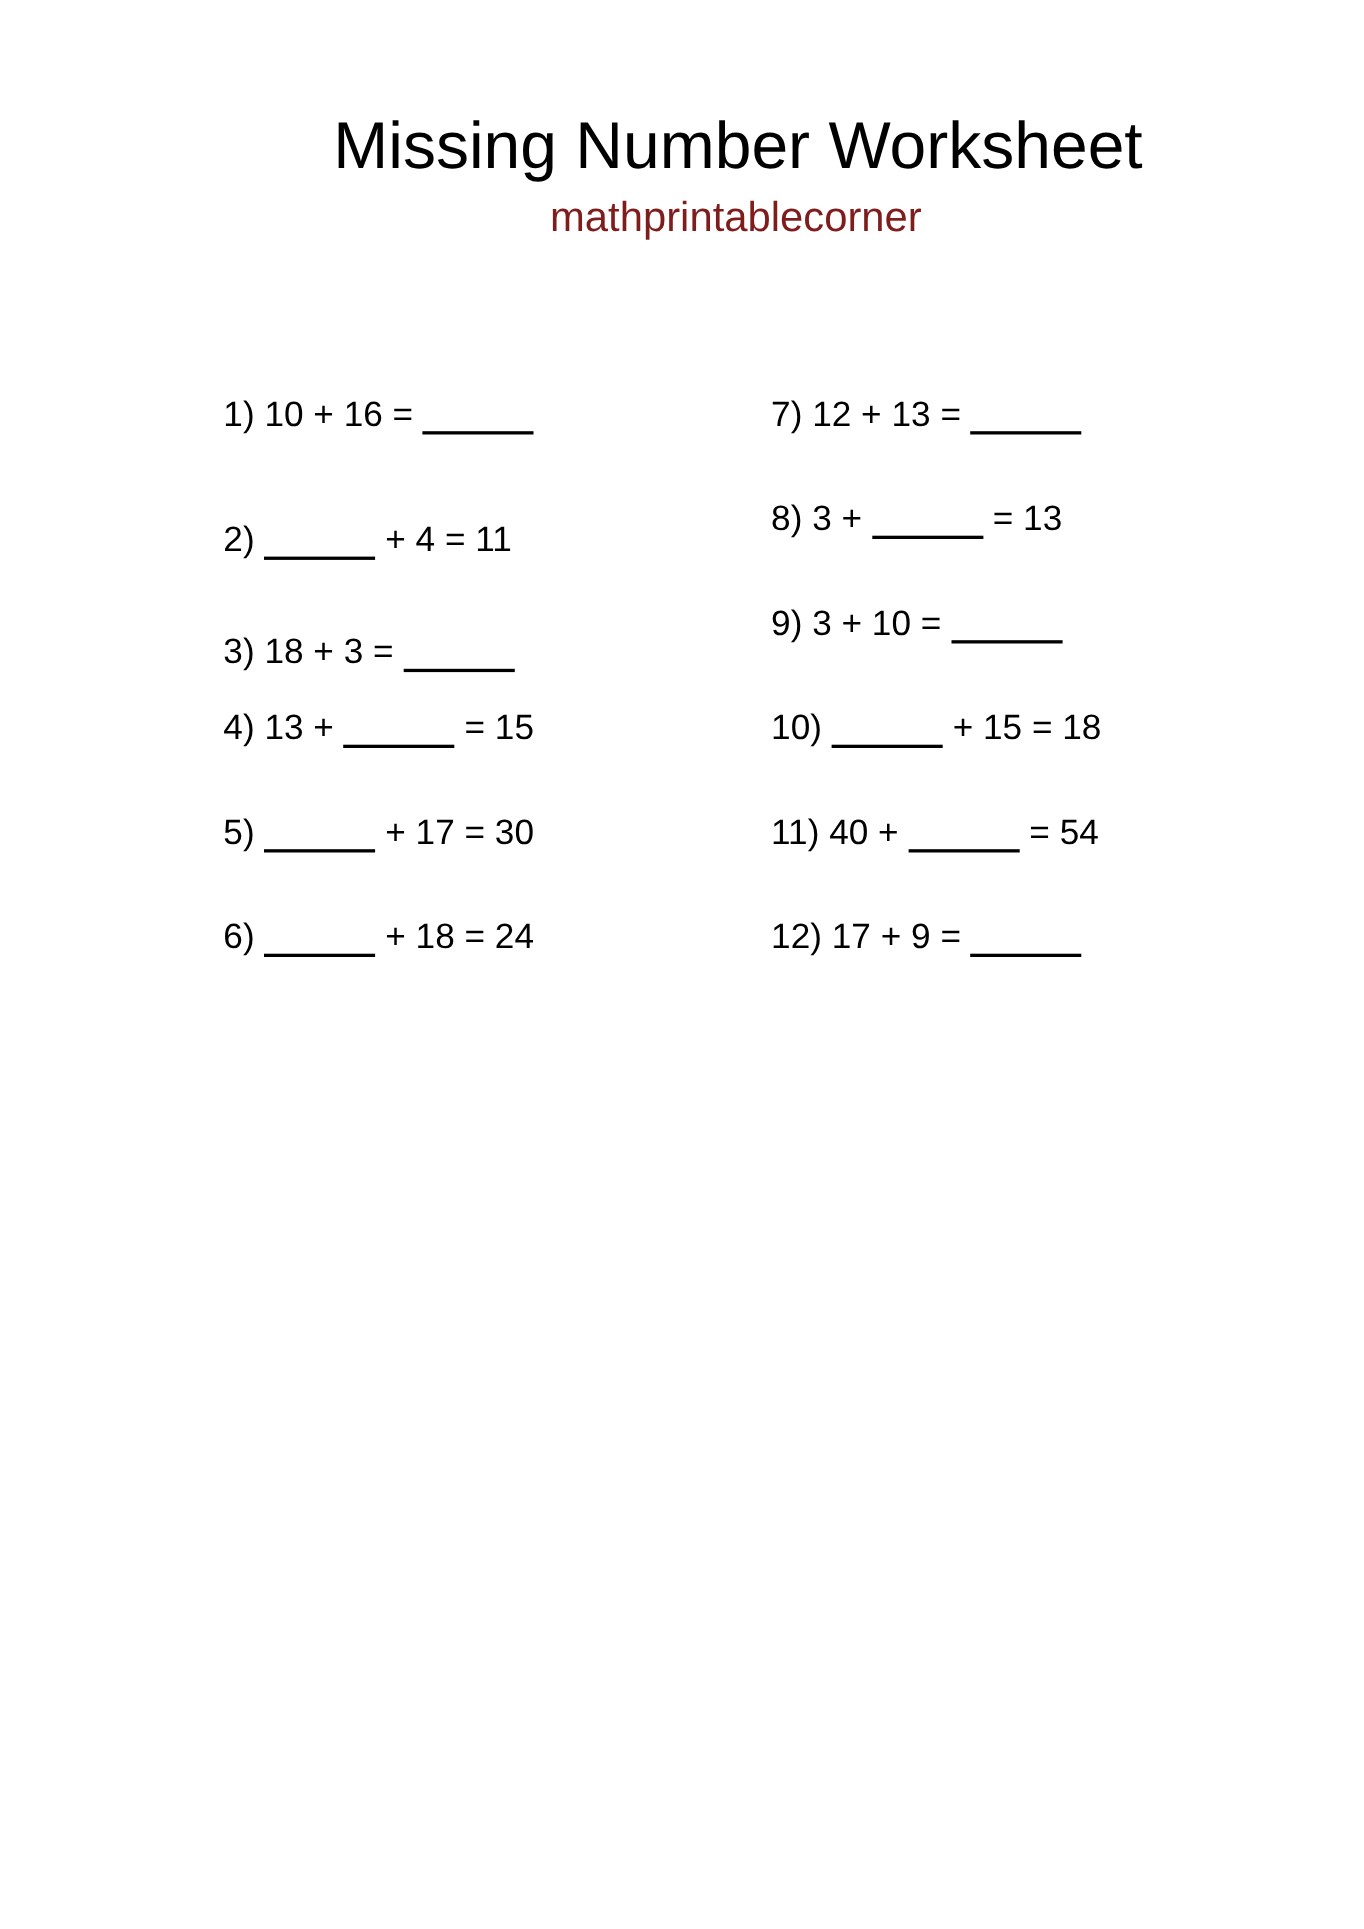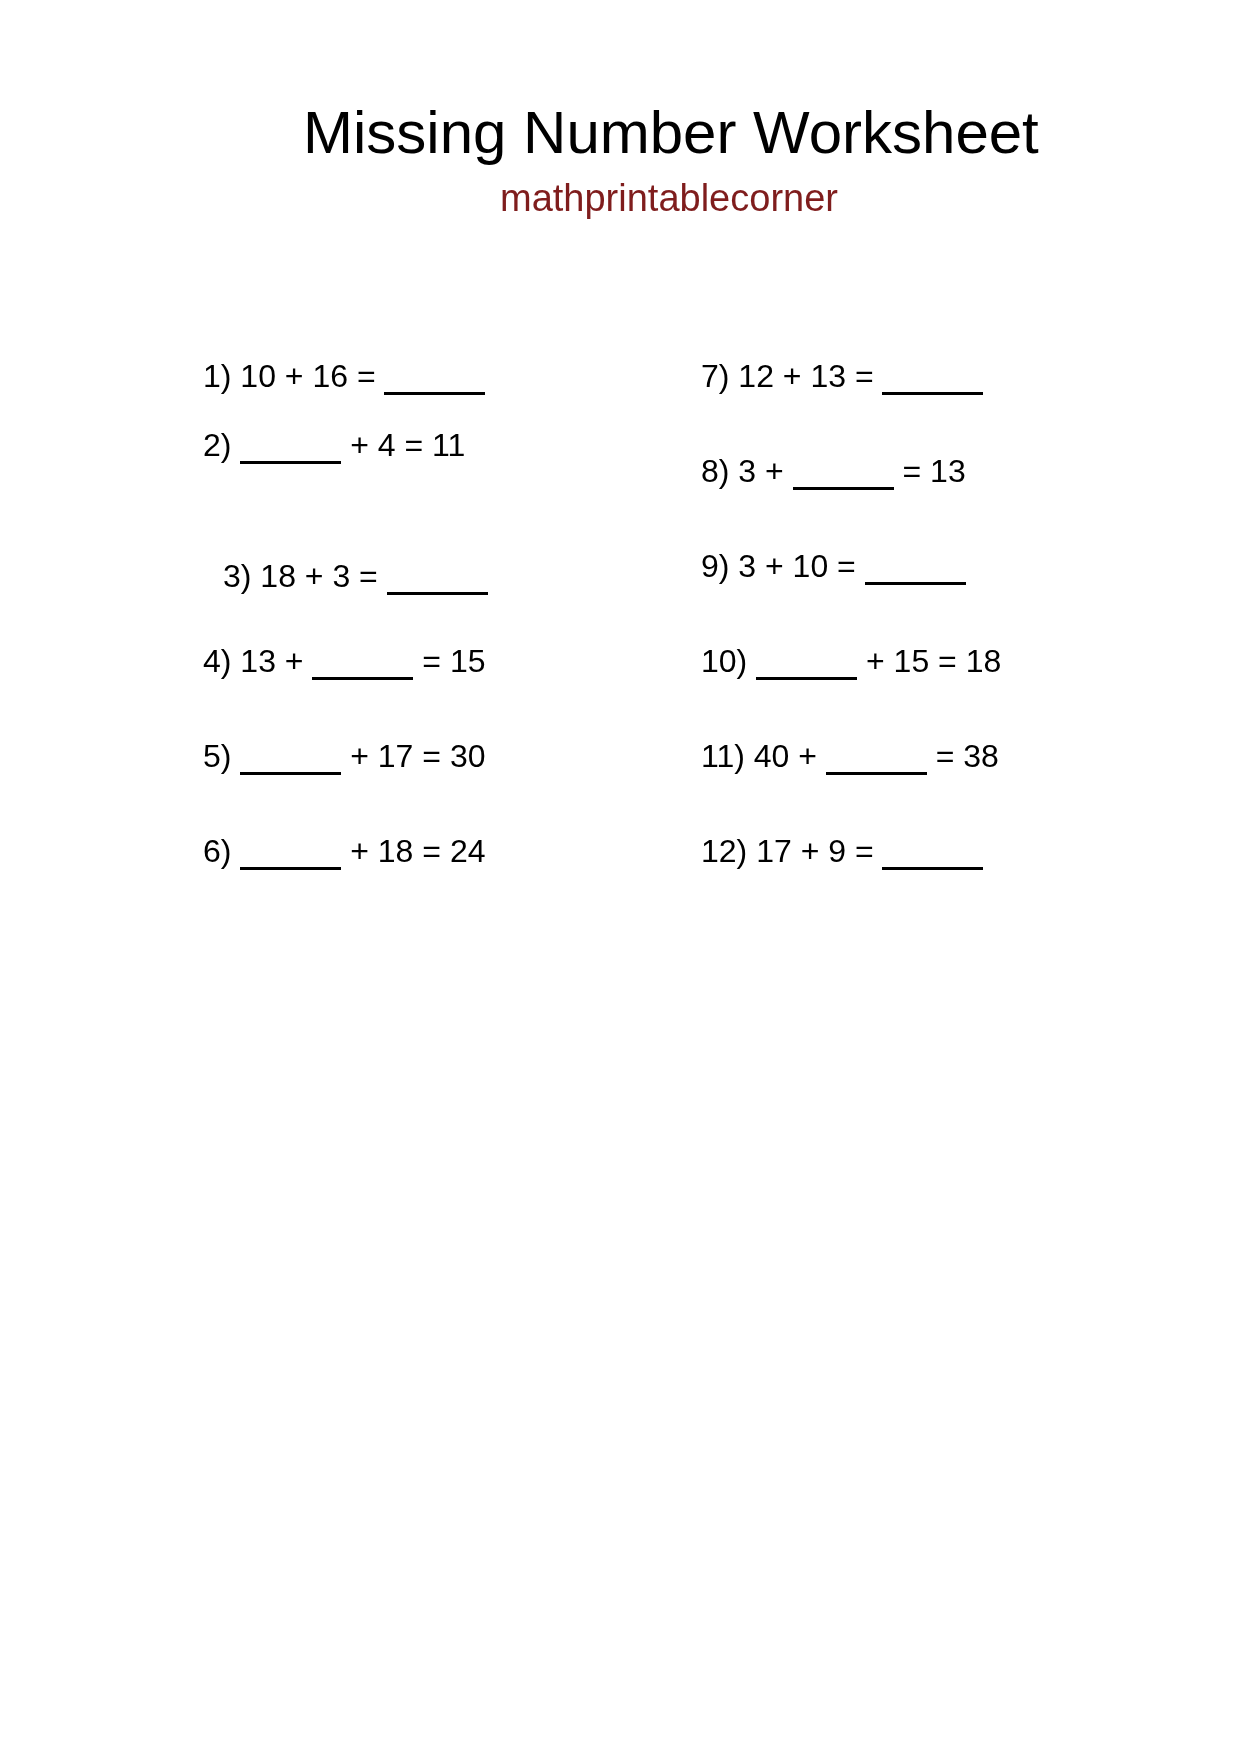--- a/index.html
+++ b/index.html
@@ -52,24 +52,24 @@
     .col-right { left: 701px; }
   </style>
 </head>
 <body>
 
 <h1 class="title">Missing Number Worksheet</h1>
 <div class="subtitle">mathprintablecorner</div>
 
 <div id="problems">
     <div class="problem col-left" style="top: 351px;"><span>1)</span> <span>10</span> <span>+</span> <span>16</span> <span>=</span> <span class="blank"></span></div>
-    <div class="problem col-left" style="top: 420px;"><span>2)</span> <span class="blank"></span> <span>+</span> <span>4</span> <span>=</span> <span>11</span></div>
-    <div class="problem col-left" style="top: 551px; margin-left: 20px;"><span>3)</span> <span>18</span> <span>+</span> <span>3</span> <span>=</span> <span class="blank"></span></div>
+    <div class="problem col-left" style="top: 465px;"><span>2)</span> <span class="blank"></span> <span>+</span> <span>4</span> <span>=</span> <span>11</span></div>
+    <div class="problem col-left" style="top: 567px;"><span>3)</span> <span>18</span> <span>+</span> <span>3</span> <span>=</span> <span class="blank"></span></div>
     <div class="problem col-left" style="top: 636px;"><span>4)</span> <span>13</span> <span>+</span> <span class="blank"></span> <span>=</span> <span>15</span></div>
     <div class="problem col-left" style="top: 731px;"><span>5)</span> <span class="blank"></span> <span>+</span> <span>17</span> <span>=</span> <span>30</span></div>
     <div class="problem col-left" style="top: 826px;"><span>6)</span> <span class="blank"></span> <span>+</span> <span>18</span> <span>=</span> <span>24</span></div>
     <div class="problem col-right" style="top: 351px;"><span>7)</span> <span>12</span> <span>+</span> <span>13</span> <span>=</span> <span class="blank"></span></div>
     <div class="problem col-right" style="top: 446px;"><span>8)</span> <span>3</span> <span>+</span> <span class="blank"></span> <span>=</span> <span>13</span></div>
     <div class="problem col-right" style="top: 541px;"><span>9)</span> <span>3</span> <span>+</span> <span>10</span> <span>=</span> <span class="blank"></span></div>
     <div class="problem col-right" style="top: 636px;"><span>10)</span> <span class="blank"></span> <span>+</span> <span>15</span> <span>=</span> <span>18</span></div>
-    <div class="problem col-right" style="top: 731px;"><span>11)</span> <span>40</span> <span>+</span> <span class="blank"></span> <span>=</span> <span>38</span></div>
+    <div class="problem col-right" style="top: 731px;"><span>11)</span> <span>40</span> <span>+</span> <span class="blank"></span> <span>=</span> <span>54</span></div>
     <div class="problem col-right" style="top: 826px;"><span>12)</span> <span>17</span> <span>+</span> <span>9</span> <span>=</span> <span class="blank"></span></div>
   </div>
 
 </body></html>

